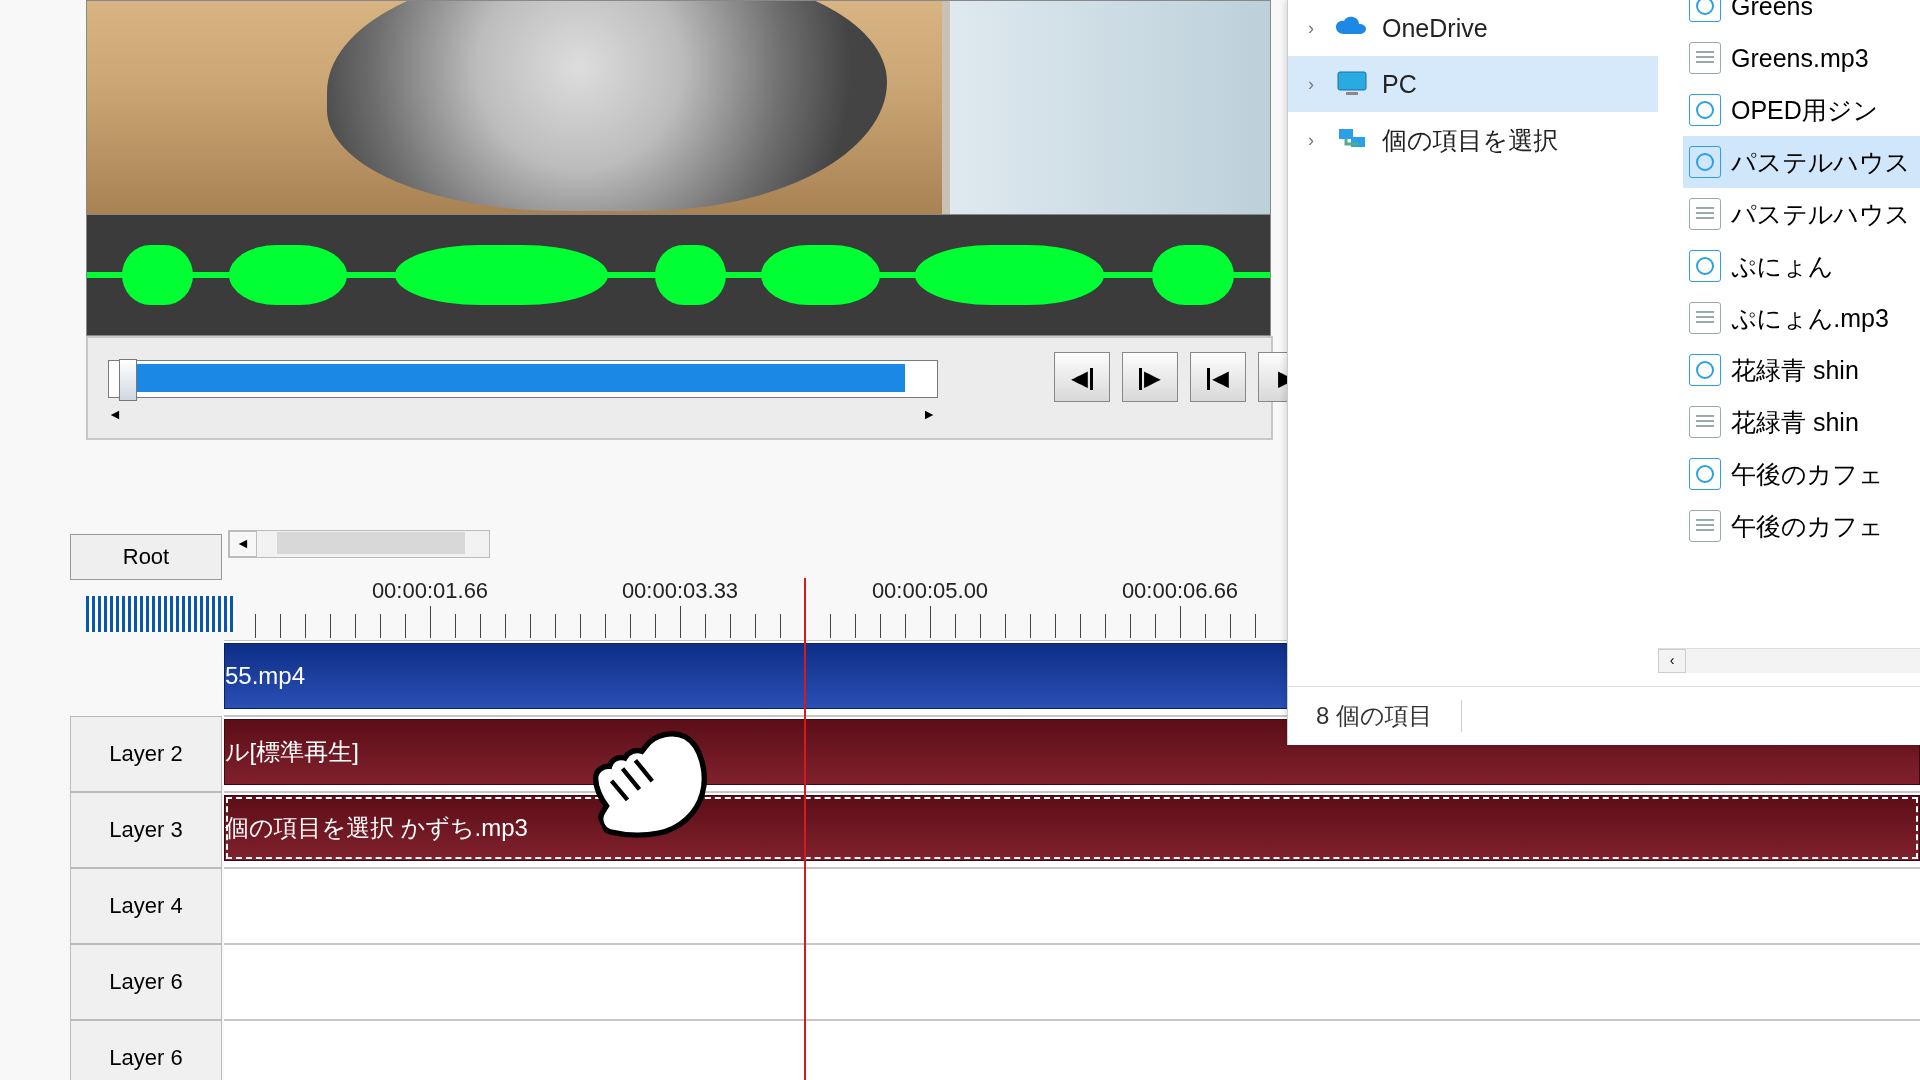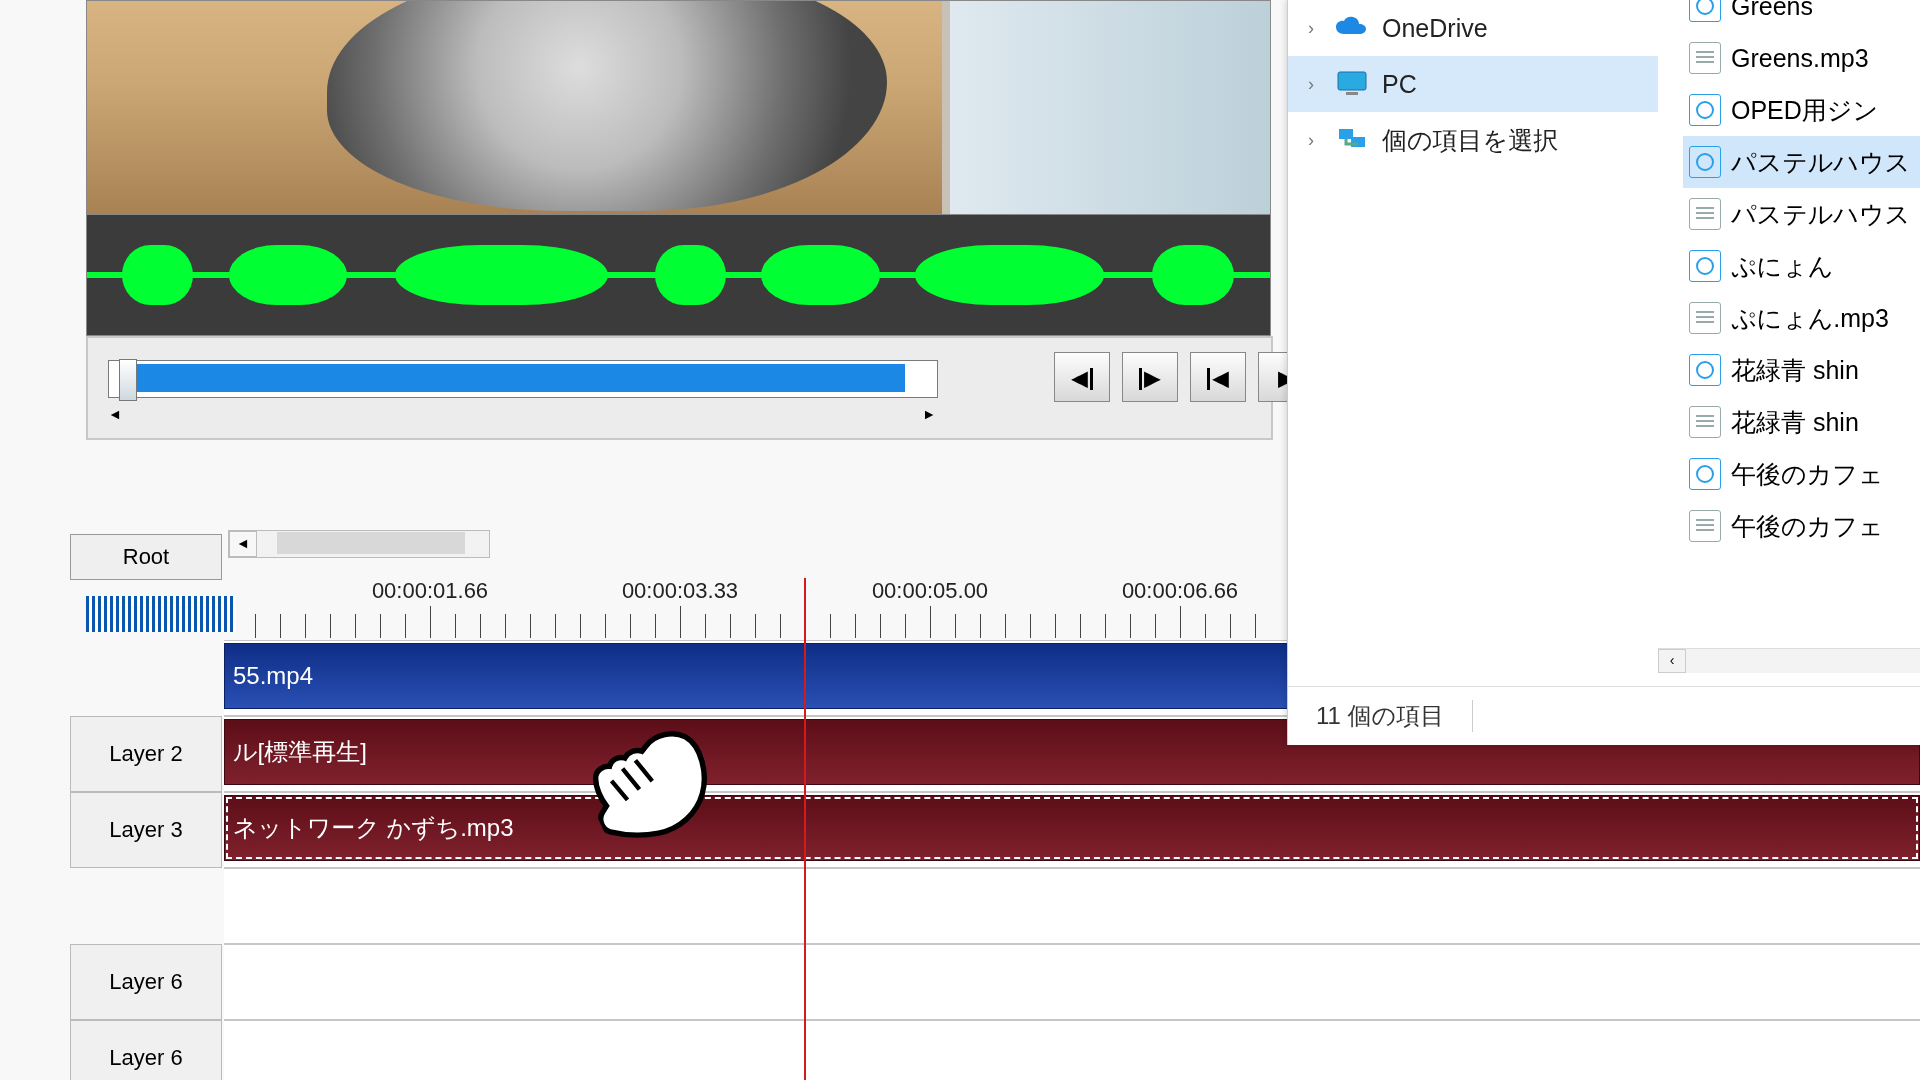--- a/index.html
+++ b/index.html
@@ -30,21 +30,21 @@
 .h-scroll .arrow{position:absolute;top:0;width:26px;height:24px;border:1px solid #bcbcbc;background:#f7f7f7;text-align:center;font-size:14px;line-height:22px}
 .h-scroll .thumb{position:absolute;left:48px;top:1px;width:188px;height:22px;background:#d8d8d8}
 .tl-header{position:absolute;left:86px;top:578px;right:0;height:62px}
 .root-pat{position:absolute;left:0;top:18px;width:150px;height:36px;background:repeating-linear-gradient(90deg,#0a57b2 0 3px,#fff 3px 6px)}
 .ruler{position:absolute;left:154px;top:0;right:0;height:62px;border-bottom:1px solid #999}
 .tick{position:absolute;top:36px;width:1px;height:24px;background:#444}
 .tick.major{top:28px;height:32px}
 .tlabel{position:absolute;top:0;font-size:22px;color:#222;transform:translateX(-50%)}
 .rowlbl{position:absolute;left:70px;width:150px;height:74px;border:1px solid #bbb;background:#f0f0f0;text-align:center;line-height:74px;font-size:22px}
 .rowtrack{position:absolute;left:224px;right:0;height:74px;border-top:1px solid #c6c6c6;border-bottom:1px solid #c6c6c6;background:#fff}
-.clip{position:absolute;left:0;top:2px;right:0;height:64px;color:#fff;font-size:24px;padding-left:8px;display:flex;align-items:center}
+.clip{position:absolute;left:0;top:2px;right:0;height:64px;color:#fff;font-size:24px;display:flex;align-items:center}
 .clip-blue{background:linear-gradient(#0e2e86,#2a50b5);border:1px solid #092063}
 .clip-red{background:linear-gradient(#5c0e18,#80212d);border:1px solid #3d0812}
 .clip-red.sel{outline:2px dashed #fff;outline-offset:-4px}
 .playhead{position:absolute;top:578px;width:2px;background:#d41a1a}
 .hand{position:absolute;width:130px;height:110px;transform:rotate(-25deg)}
 
 
 .explorer{position:absolute;right:0;top:0;width:632px;height:745px;background:#fff;border-left:1px solid #ccc;box-shadow:-2px 0 6px rgba(0,0,0,.12)}
 .navtree{position:absolute;left:0;top:0;width:370px;height:640px}
 .nav-row{position:relative;height:56px;display:flex;align-items:center;padding-left:20px;font-size:25px;color:#222}
@@ -175,24 +175,25 @@
   <div class="rowlbl" style="top:716px">Layer 2</div>
   <div class="rowtrack" style="top:716px">
     <div class="clip clip-red">
         <span>ル[標準再生]</span>
       </div>
   </div>
 
   <div class="rowlbl" style="top:792px">Layer 3</div>
   <div class="rowtrack" style="top:792px">
     <div class="clip clip-red sel">
-        <span>ネットワーク かずち.mp3</span>
-      </div>
-  </div>
-
+        <span>個の項目を選択 かずち.mp3</span>
+      </div>
+  </div>
+
+  <div class="rowlbl" style="top:868px">Layer 4</div>
   <div class="rowtrack" style="top:868px"></div>
 
   <div class="rowlbl" style="top:944px">Layer 6</div>
   <div class="rowtrack" style="top:944px"></div>
 
   <div class="rowlbl" style="top:1020px">Layer 6</div>
   <div class="rowtrack" style="top:1020px"></div>
 
   <div class="playhead" style="left:804px;height:502px"></div>
 
@@ -283,18 +284,18 @@
           <span class="fico plain"></span>
           <span>午後のカフェ</span>
         </div>
     </div>
 
     <div class="file-scroll">
       <div class="s-arrow" style="left:0">‹</div>
     </div>
 
     <div class="statusbar">
-      <span>11 個の項目</span>
+      <span>8 個の項目</span>
       <span style="border-left:1px solid #ccc;height:32px;padding:0"></span>
     </div>
   </div>
 
 </div>
 
 </body></html>

